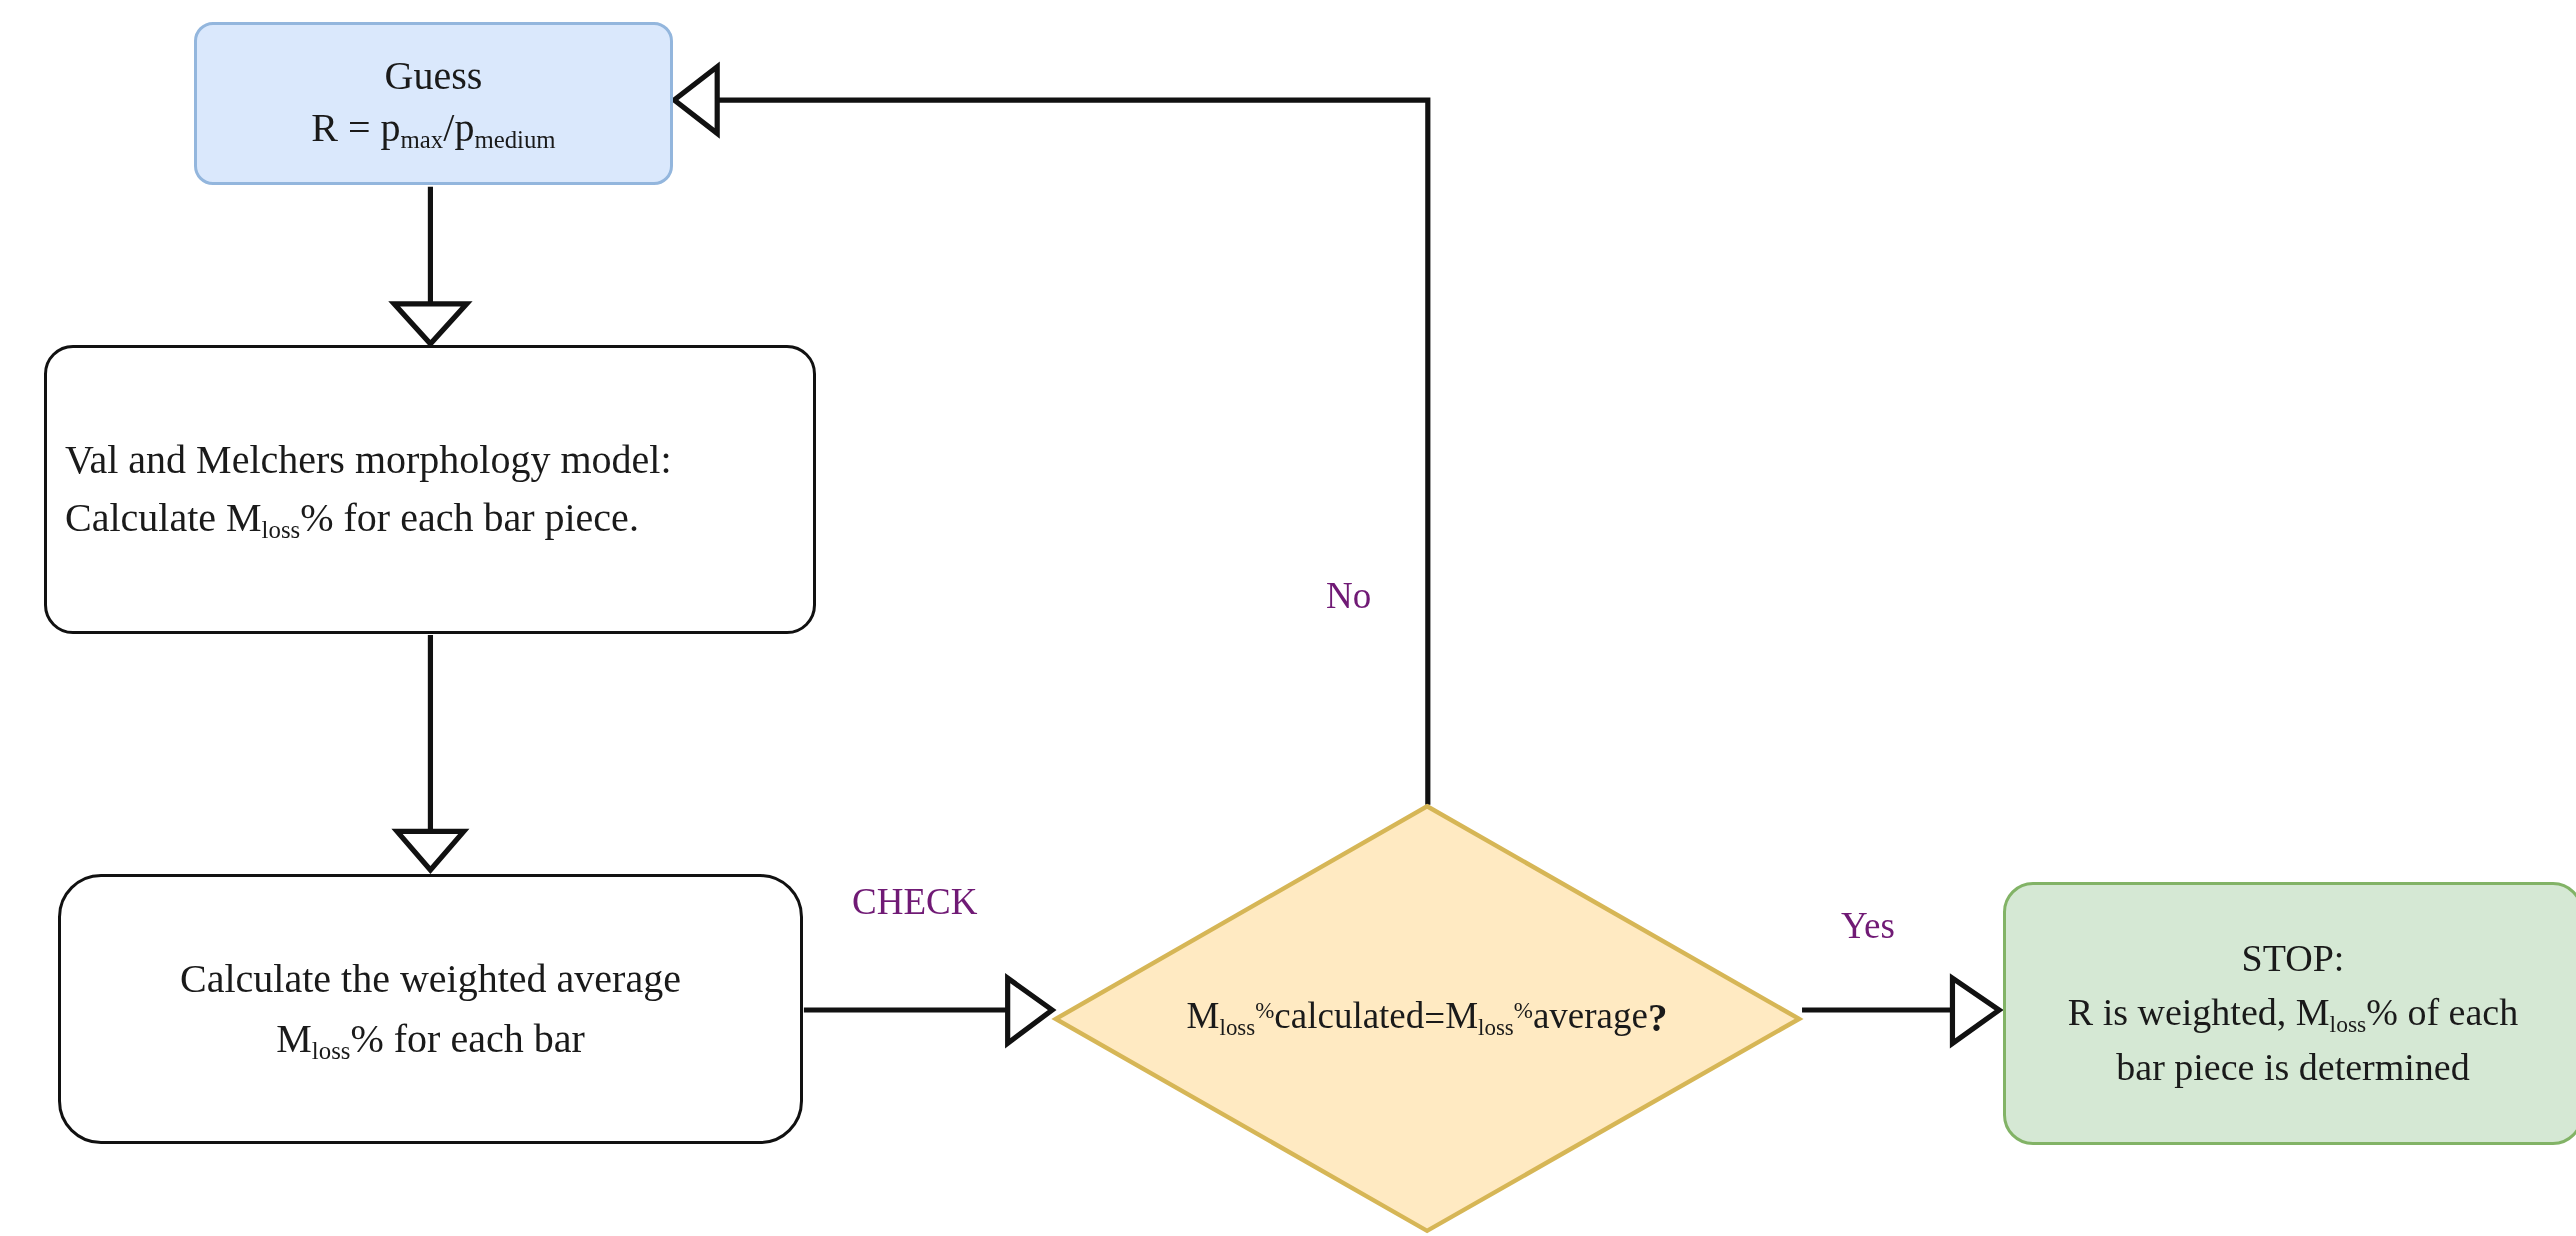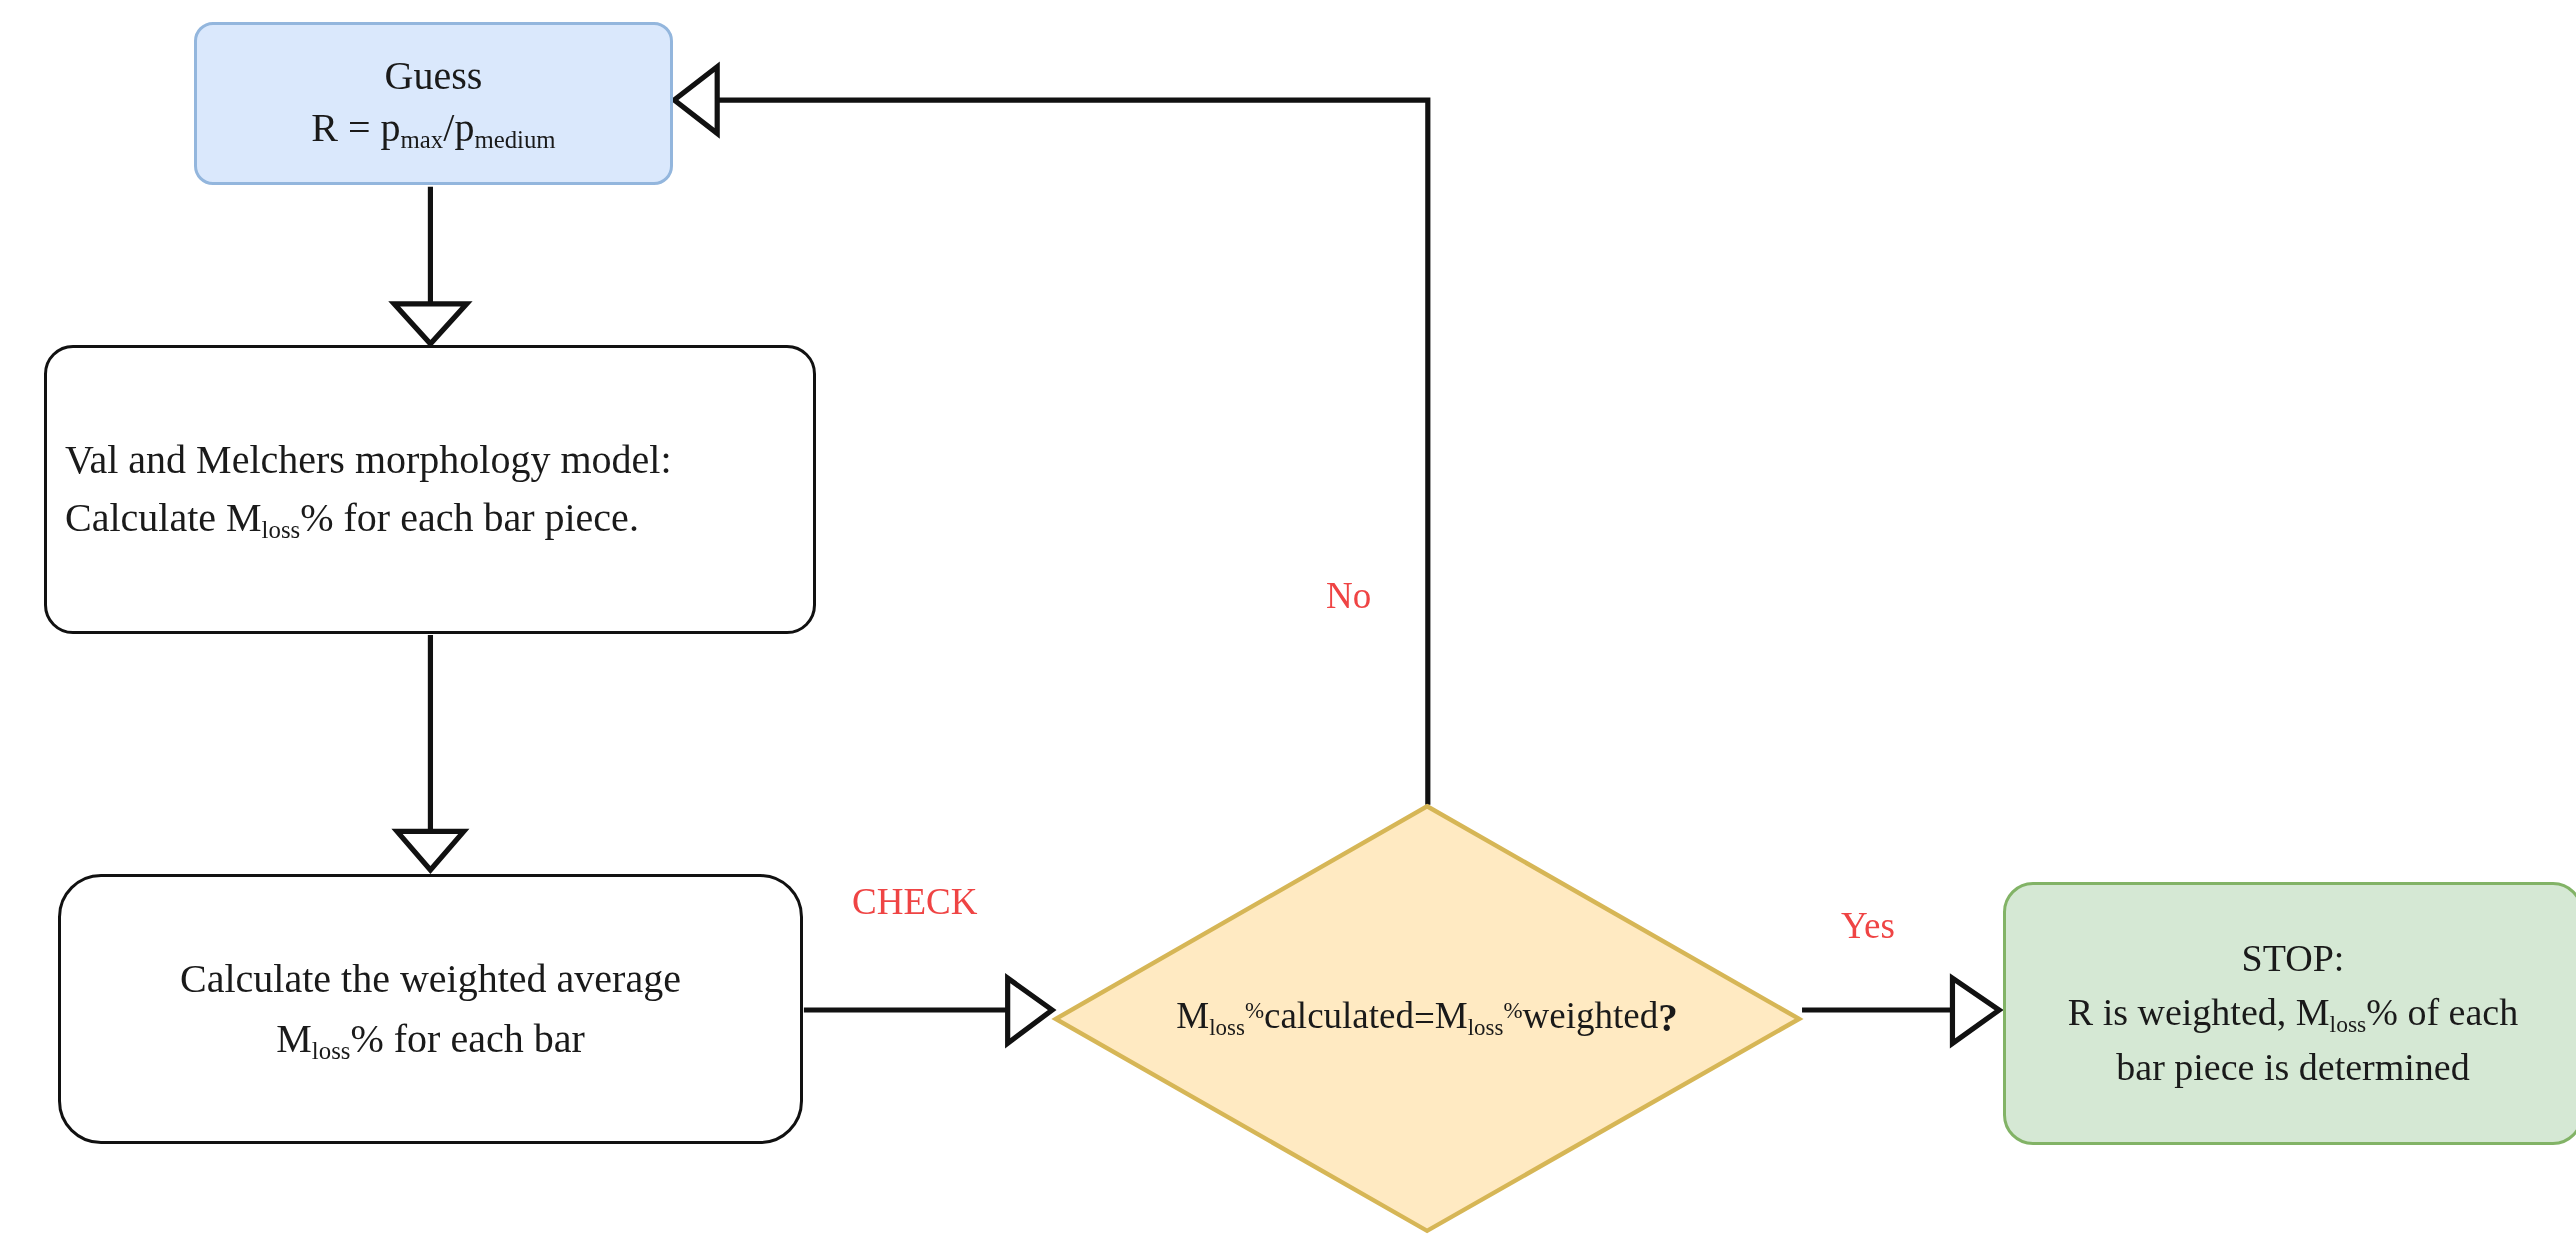--- a/index.html
+++ b/index.html
@@ -22,21 +22,21 @@
   #weighted{left:36px;top:874px;width:745px;height:270px;background:#ffffff;border:3.7px solid #111111;border-radius:43px;font-size:40px;color:#1a1a1a;line-height:1.50;}
   
   #stop{left:1981px;top:882px;width:580px;height:263px;background:#d5e8d4;border:3.7px solid #82b366;border-radius:30px;font-size:38px;color:#1a1a1a;line-height:1.42;}
   
   #decision{left:1032px;top:806px;width:746px;height:425px;}
   #decision .dlabel{position:absolute;left:0;top:0;width:100%;height:100%;display:flex;flex-direction:row;align-items:center;justify-content:center;font-size:37px;color:#1a1a1a;line-height:1.08;}
   #decision .dlabel .ln{margin:5.2px 0;}
   #decision .qmark{font-weight:bold;font-size:39px;margin-top:7.4px;}
 
   
-  .elabel{position:absolute;font-size:37px;color:#ef4444;white-space:nowrap;}
+  .elabel{position:absolute;font-size:37px;color:#701a75;white-space:nowrap;}
   #lbl-check{left:830px;top:880px;}
   #lbl-yes{left:1819px;top:904px;}
   #lbl-no{left:1304px;top:574px;}
 </style>
 </head>
 <body>
 
 <div id="stage">
 
   <svg id="edges" viewBox="0 0 3476 1668">
@@ -97,21 +97,21 @@
     <div class="inner">
       <span class="ln">Calculate the weighted average</span>
       <span class="ln"><span>M</span><sub>loss</sub><span>% for each bar</span></span>
     </div>
   </div>
 
   <div class="node" id="decision">
     <div class="dlabel">
       <span class="ln"><span>M</span><sub>loss</sub><sup>%</sup><span>calculated</span></span>
       <span class="ln">=</span>
-      <span class="ln"><span>M</span><sub>loss</sub><sup>%</sup><span>weighted</span></span>
+      <span class="ln"><span>M</span><sub>loss</sub><sup>%</sup><span>average</span></span>
       <span class="ln qmark">?</span>
     </div>
   </div>
 
   <div class="node" id="stop">
     <div class="inner">
       <span class="ln">STOP:</span>
       <span class="ln"><span>R is weighted, M</span><sub>loss</sub><span>% of each</span></span>
       <span class="ln">bar piece is determined</span>
     </div>

